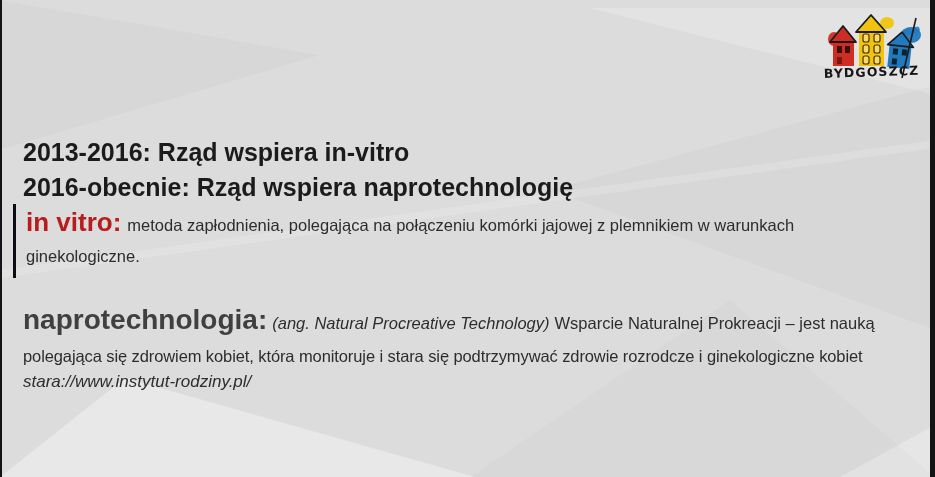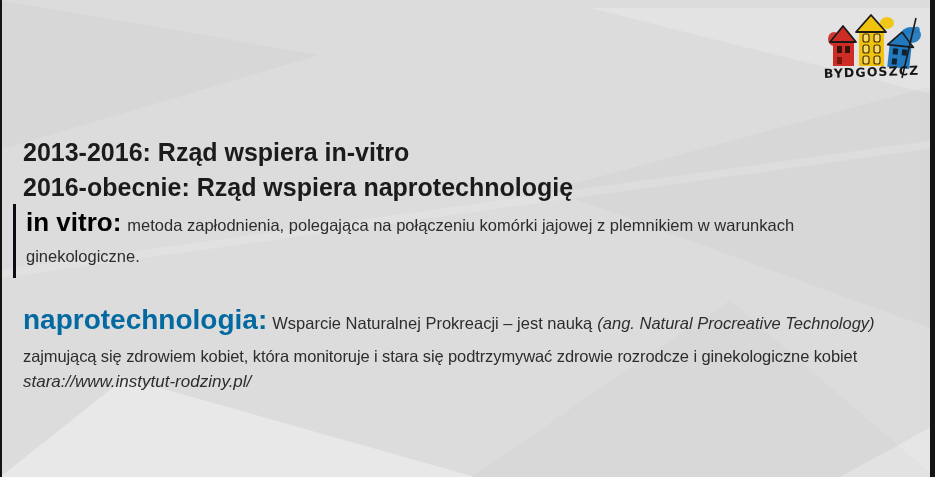--- a/index.html
+++ b/index.html
@@ -19,27 +19,27 @@
 
   .heading{
     position:absolute;left:23px;top:95px;
     font-size:25px;font-weight:bold;color:#1b1b1b;
     line-height:35px;white-space:nowrap;margin-top:40px;
   }
 
   .invitro-bar{position:absolute;left:13px;top:204px;width:3px;height:74px;background:#0c0c14;}
   .invitro{position:absolute;left:26px;top:203px;width:890px;color:#2d2d2d;}
   .def-line1{display:flex;align-items:baseline;gap:6px;white-space:nowrap;line-height:38px;}
-  .term-big{font-size:26px;font-weight:bold;color:#000000;text-align:right;}
+  .term-big{font-size:26px;font-weight:bold;color:#b91c1c;text-align:right;}
   .def-text{font-size:16.5px;}
   .def-line2{font-size:16.5px;line-height:24px;white-space:nowrap;}
 
   .napro{position:absolute;left:23px;top:299px;width:902px;color:#2d2d2d;}
   .napro .def-line1{line-height:41px;gap:5px;}
-  .term-bigger{font-size:28px;font-weight:bold;color:#0369a1;}
+  .term-bigger{font-size:28px;font-weight:bold;color:#404040;}
   .italic{font-style:italic;}
   .napro-line2{font-size:16.5px;line-height:25px;white-space:nowrap;letter-spacing:-0.1px;}
   .napro-url{font-size:17px;line-height:25px;font-style:italic;white-space:nowrap;}
 </style>
 </head>
 <body>
 
 <div class="stage">
 
   <svg class="facets" width="935" height="477" viewBox="0 0 935 477">
@@ -106,20 +106,20 @@
     <div class="def-line1">
       <span class="term-big">in vitro:</span>
       <span class="def-text">metoda zapłodnienia, polegająca na połączeniu komórki jajowej z plemnikiem w warunkach</span>
     </div>
     <div class="def-line2">ginekologiczne.</div>
   </div>
 
   <div class="napro">
     <div class="def-line1">
       <span class="term-bigger">naprotechnologia:</span>
+      <span class="def-text italic">(ang. Natural Procreative Technology)</span>
       <span class="def-text">Wsparcie Naturalnej Prokreacji – jest nauką</span>
-      <span class="def-text italic">(ang. Natural Procreative Technology)</span>
     </div>
-    <div class="napro-line2">zajmującą się zdrowiem kobiet, która monitoruje i stara się podtrzymywać zdrowie rozrodcze i ginekologiczne kobiet</div>
+    <div class="napro-line2">polegająca się zdrowiem kobiet, która monitoruje i stara się podtrzymywać zdrowie rozrodcze i ginekologiczne kobiet</div>
     <div class="napro-url">stara://www.instytut-rodziny.pl/</div>
   </div>
 
 </div>
 
 </body></html>

